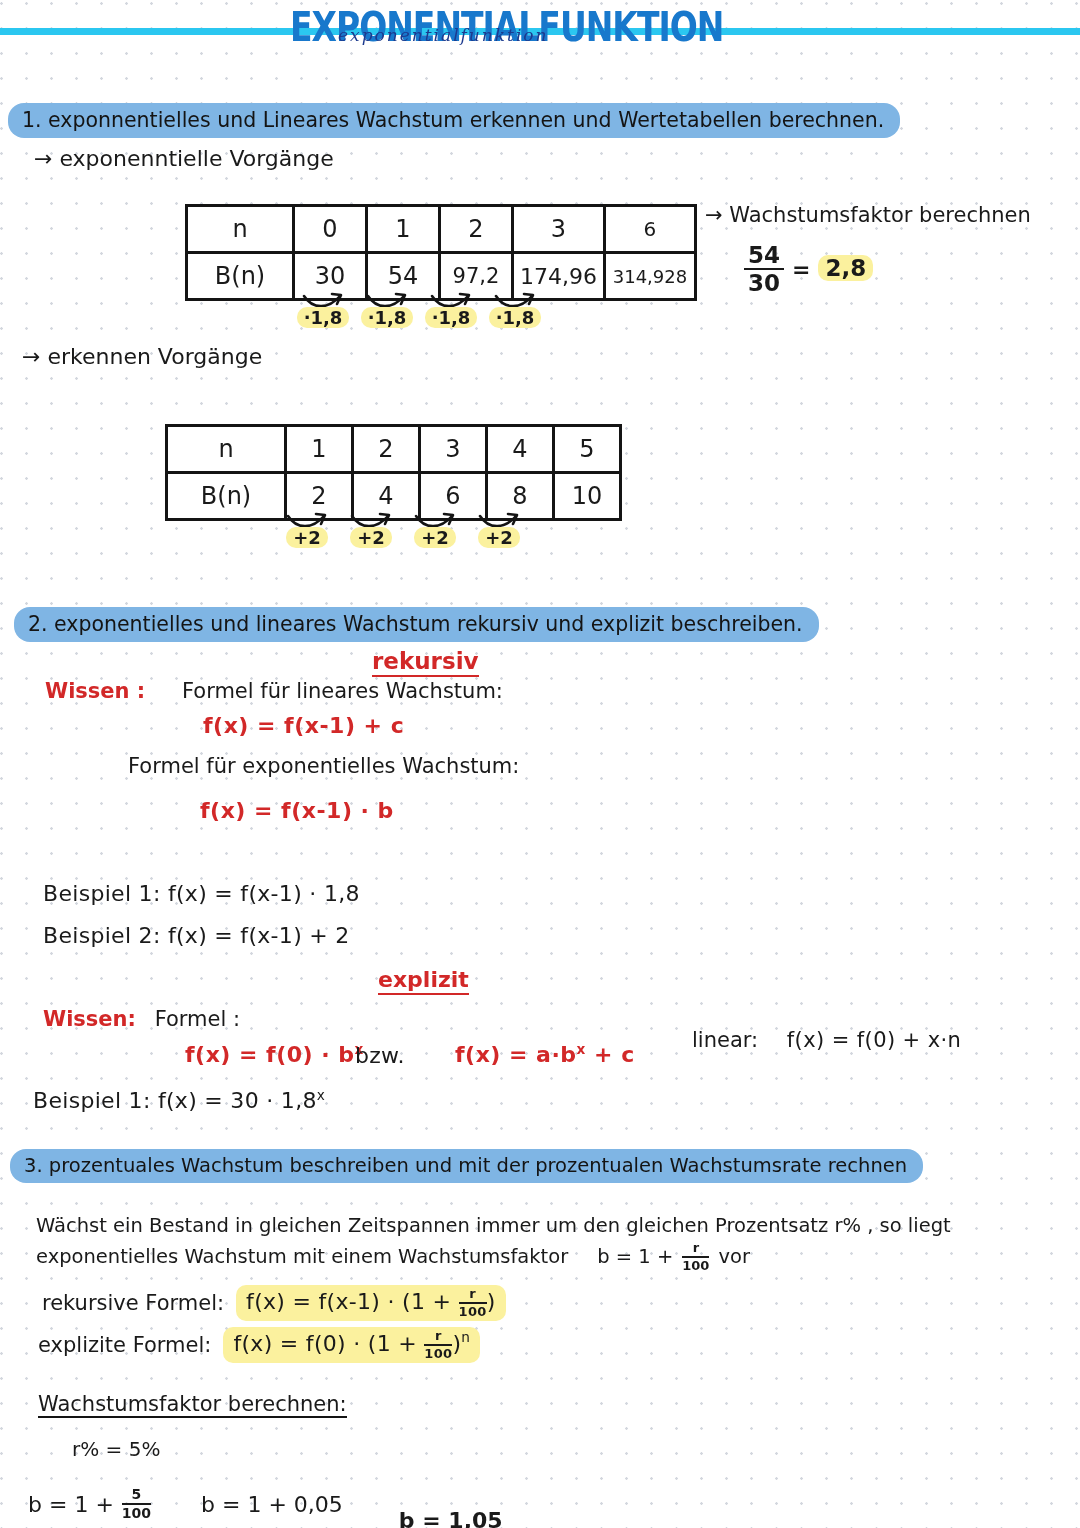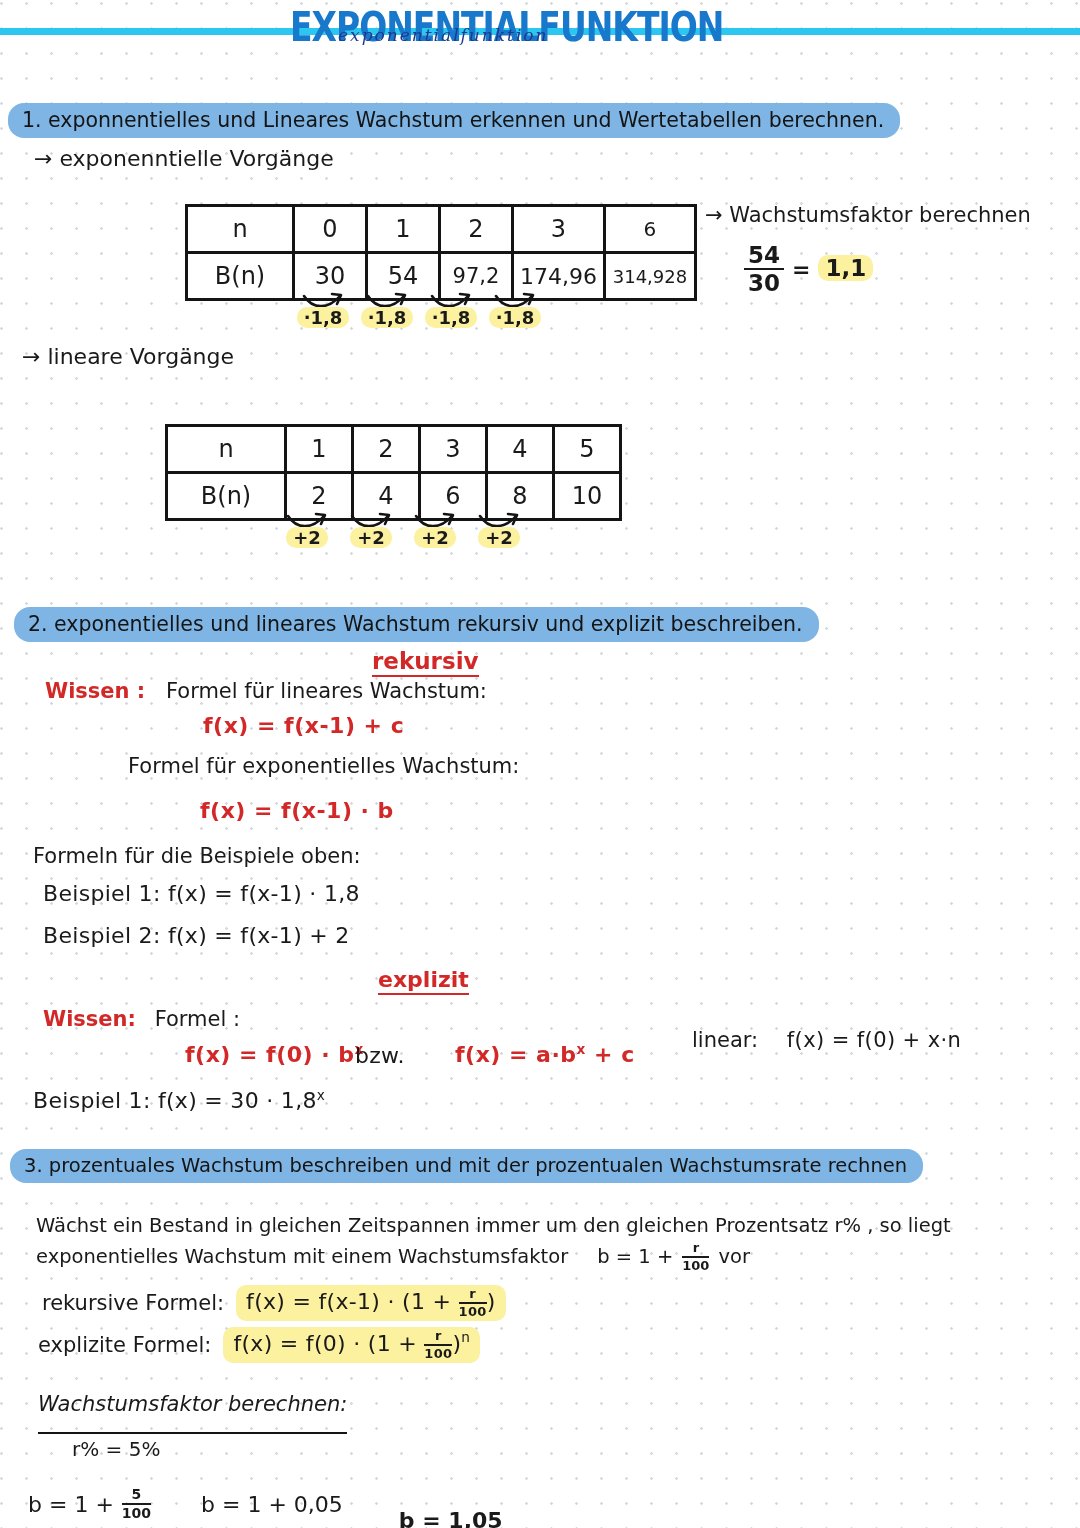--- a/index.html
+++ b/index.html
@@ -26,21 +26,21 @@
   .t2 td.lbl{width:104px;} .t2 td.c{width:52px;}
   .steps{position:absolute;display:flex;}
   .step{display:flex;flex-direction:column;align-items:center;}
   .yl{background:#fbf19e;border-radius:10px;padding:0 7px;font-size:18px;font-weight:bold;margin-top:-3px;}
   .frac{display:inline-block;vertical-align:middle;text-align:center;line-height:1.05;}
   .frac .fnum{display:block;border-bottom:2.5px solid currentColor;padding:0 4px 1px;}
   .frac .fden{display:block;padding-top:1px;}
   .frac.big{font-size:23px;font-weight:bold;}
   .frac.sm{font-size:13px;font-weight:bold;}
   .ul-red{border-bottom:2.5px solid #d22828;padding-bottom:1px;}
-  .ul-black{border-bottom:2.5px solid #141414;padding-bottom:16px;font-style:italic;}
+  .ul-black{border-bottom:2.5px solid #141414;padding-bottom:0;}
   .dbl{border-bottom:6px double #141414;padding-bottom:1px;font-weight:bold;}
   .ylw{background:#fbf19e;border-radius:10px;padding:2px 10px 3px;}
   sup{font-size:.62em;}
   .row{display:flex;align-items:center;}
 </style>
 </head>
 <body>
 
 <div class="page">
 
@@ -105,24 +105,24 @@
     </div>
   </div>
 
   <div class="abs hand" style="left:705px;top:203px;">→ Wachstumsfaktor berechnen</div>
   <div class="abs row" style="left:744px;top:243px;gap:8px;">
     <span class="frac big">
       <span class="fnum">54</span>
       <span class="fden">30</span>
     </span>
     <span style="font-size:22px;font-weight:bold;">=</span>
-    <span class="yl" style="font-size:23px;">1,1</span>
-  </div>
-
-  <div class="abs hand" style="left:22px;top:344px;font-size:22px;">→ lineare Vorgänge</div>
+    <span class="yl" style="font-size:23px;">2,8</span>
+  </div>
+
+  <div class="abs hand" style="left:22px;top:344px;font-size:22px;">→ erkennen Vorgänge</div>
 
   <table class="ntable t2 abs" style="left:165px;top:424px;">
     <tbody>
         <tr>
       <td class="lbl">n</td>
       <td class="c">1</td>
       <td class="c">2</td>
       <td class="c">3</td>
       <td class="c">4</td>
       <td class="c">5</td>
@@ -167,27 +167,26 @@
         </svg>
       <span class="yl">+2</span>
     </div>
   </div>
 
   <div class="pill" style="left:14px;top:607px;">2. exponentielles und lineares Wachstum rekursiv und explizit beschreiben.</div>
   <div class="abs red" style="left:372px;top:648px;font-size:23px;font-weight:bold;"><span class="ul-red">rekursiv</span></div>
 
   <div class="abs hand" style="left:45px;top:679px;">
     <span class="red" style="font-weight:bold;">Wissen :</span>
-    <span style="margin-left:14px;">Formel für lineares Wachstum:</span>
+    <span style="margin-left:30px;">Formel für lineares Wachstum:</span>
   </div>
   <div class="abs red formula" style="left:203px;top:713px;">f(x) = f(x-1) + c</div>
   <div class="abs hand" style="left:128px;top:754px;">Formel für exponentielles Wachstum:</div>
   <div class="abs red formula" style="left:200px;top:798px;">f(x) = f(x-1) · b</div>
 
-  <div class="abs hand" style="left:33px;top:844px;">Formeln für die Beispiele oben:</div>
   <div class="abs formula-blk" style="left:43px;top:881px;">Beispiel 1:  f(x) = f(x-1) · 1,8</div>
   <div class="abs formula-blk" style="left:43px;top:923px;">Beispiel 2:  f(x) = f(x-1) + 2</div>
 
   <div class="abs red" style="left:378px;top:967px;font-size:22px;font-weight:bold;"><span class="ul-red">explizit</span></div>
 
   <div class="abs hand" style="left:43px;top:1007px;">
     <span class="red" style="font-weight:bold;">Wissen:</span>
     <span style="margin-left:12px;">Formel :</span>
   </div>
 

